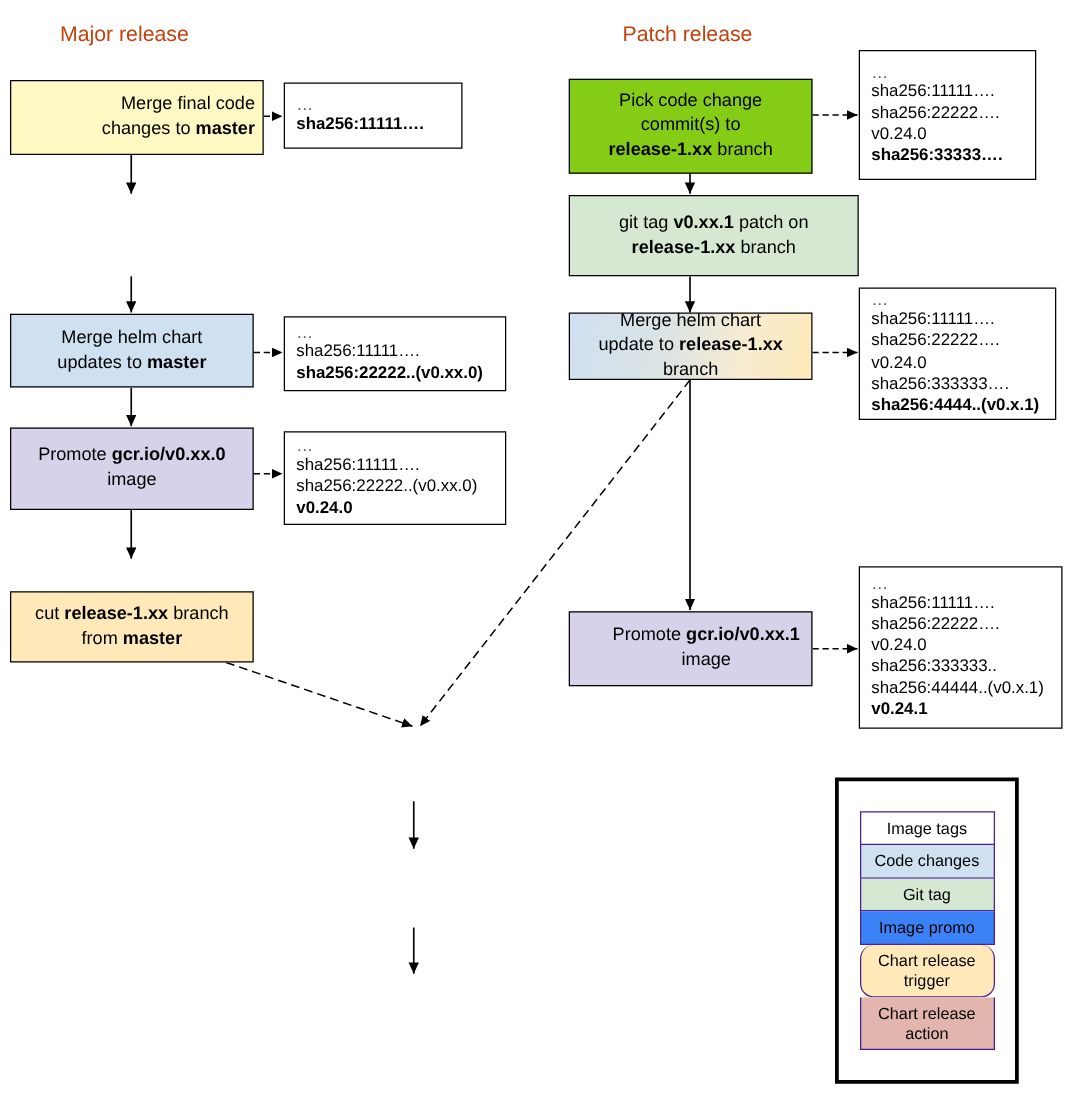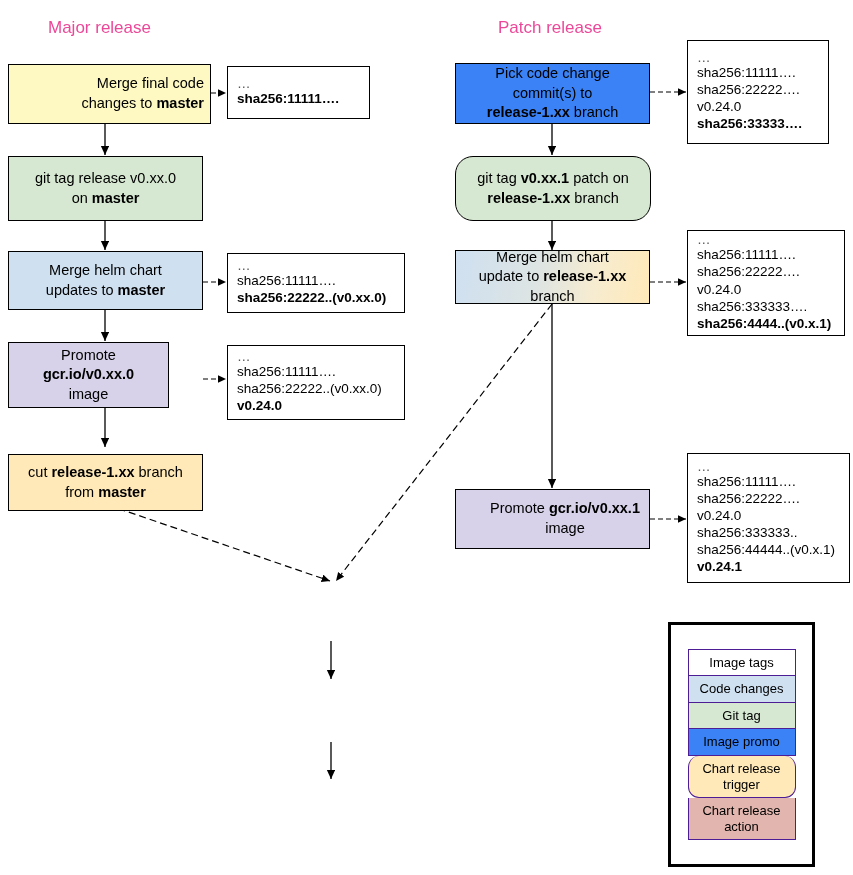--- a/index.html
+++ b/index.html
@@ -38,21 +38,21 @@
     font-size: 14.5px;
     line-height: 1.35;
     padding: 2px 6px;
     z-index: 2;
   }
   .node .inner { width: 100%; }
   .node b { font-weight: bold; }
   .title {
     position: absolute;
     font-size: 17px;
-    color: #ec4899;
+    color: #c2410c;
     white-space: nowrap;
     z-index: 2;
   }
   .ann {
     position: absolute;
     box-sizing: border-box;
     border: 1px solid #000000;
     background: #ffffff;
     font-size: 13.5px;
     line-height: 1.27;
@@ -133,41 +133,38 @@
     <line x1="331" y1="742" x2="331" y2="779" stroke="#000" stroke-width="1.3" marker-end="url(#arrow)"></line>
   </svg>
 
   <div class="title" style="left:48px; top:18px;">Major release</div>
   <div class="title" style="left:498px; top:18px;">Patch release</div>
 
   <div class="node" style="left:8px; top:64px; width:203px; height:60px; background:#fef9c3;text-align:right;">
     <div class="inner">Merge final code<br>changes to <b>master</b></div>
   </div>
 
-  <div class="node" style="left:8px; top:156px; width:195px; height:65px; background:#d6e8d1;">
-    <div class="inner">git tag release v0.xx.0<br>on <b>master</b></div>
-  </div>
 
   <div class="node" style="left:8px; top:251px; width:195px; height:59px; background:#cfe0f1;">
     <div class="inner">Merge helm chart<br>updates to <b>master</b></div>
   </div>
 
-  <div class="node" style="left:8px; top:342px; width:161px; height:66px; background:#d7d1e9;">
+  <div class="node" style="left:8px; top:342px; width:195px; height:66px; background:#d7d1e9;">
     <div class="inner">Promote <b>gcr.io/v0.xx.0</b><br>image</div>
   </div>
 
-  <div class="node" style="left:8px; top:454px; width:195px; height:57px; background:#ffe9b8;">
+  <div class="node" style="left:8px; top:473px; width:195px; height:57px; background:#ffe9b8;">
     <div class="inner">cut <b>release-1.xx</b> branch<br>from <b>master</b></div>
   </div>
 
-  <div class="node" style="left:455px; top:63px; width:195px; height:61px; background:#3b82f6;justify-content:flex-end;">
+  <div class="node" style="left:455px; top:63px; width:195px; height:76px; background:#84cc16;justify-content:flex-end;">
     <div class="inner">Pick code change<br>commit(s) to<br><b>release-1.xx</b> branch</div>
   </div>
 
-  <div class="node" style="left:455px; top:156px; width:196px; height:65px; background:#d6e8d1;border-radius:18px;">
+  <div class="node" style="left:455px; top:156px; width:232px; height:65px; background:#d6e8d1;">
     <div class="inner">git tag <b>v0.xx.1</b> patch on<br><b>release-1.xx</b> branch</div>
   </div>
 
   <div class="node" style="left:455px; top:250px; width:195px; height:54px; background:linear-gradient(100deg,#cfe0f1 0%,#dde4e3 42%,#f7ecd0 72%,#ffe9b8 100%);">
     <div class="inner">Merge helm chart<br>update to <b>release-1.xx</b><br>branch</div>
   </div>
 
   <div class="node" style="left:455px; top:489px; width:195px; height:60px; background:#d7d1e9;padding-left:31px;">
     <div class="inner">Promote <b>gcr.io/v0.xx.1</b><br>image</div>
   </div>

